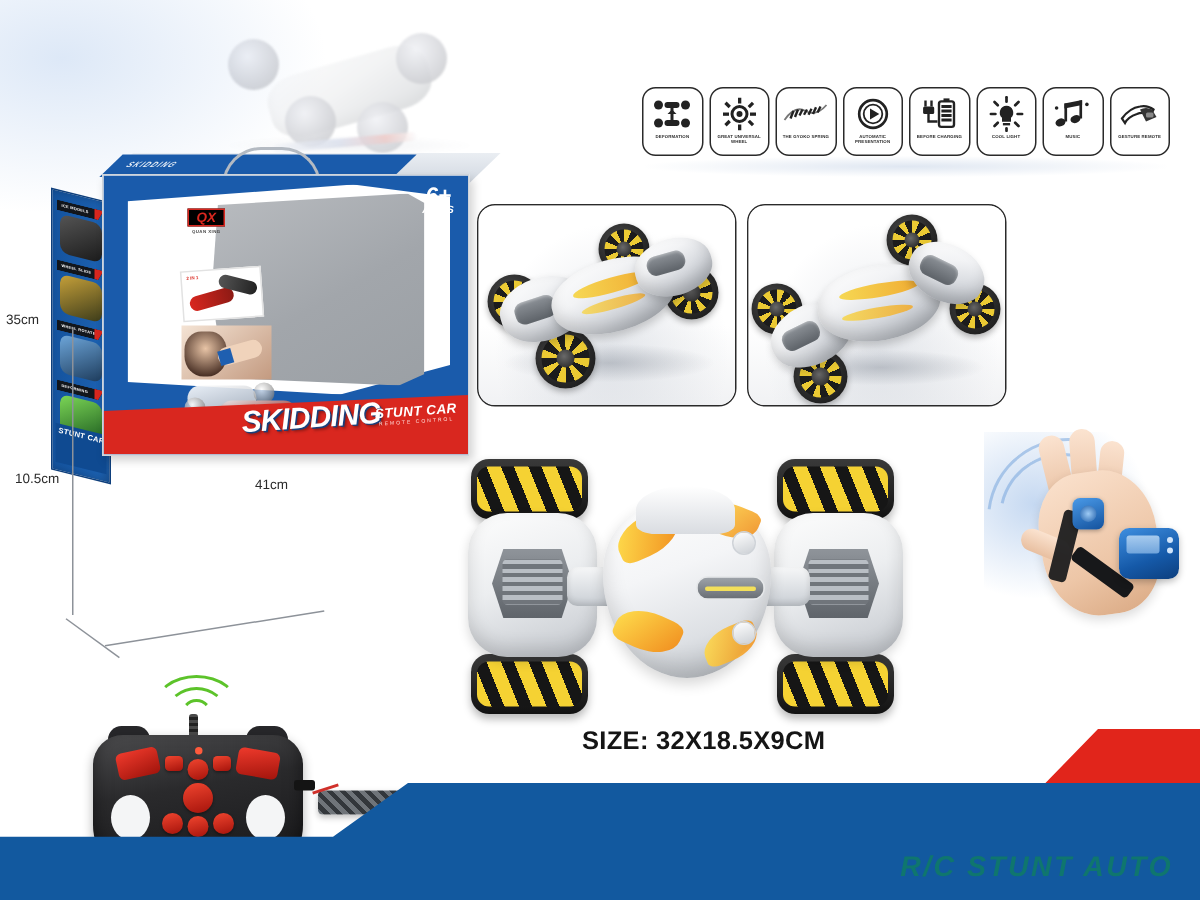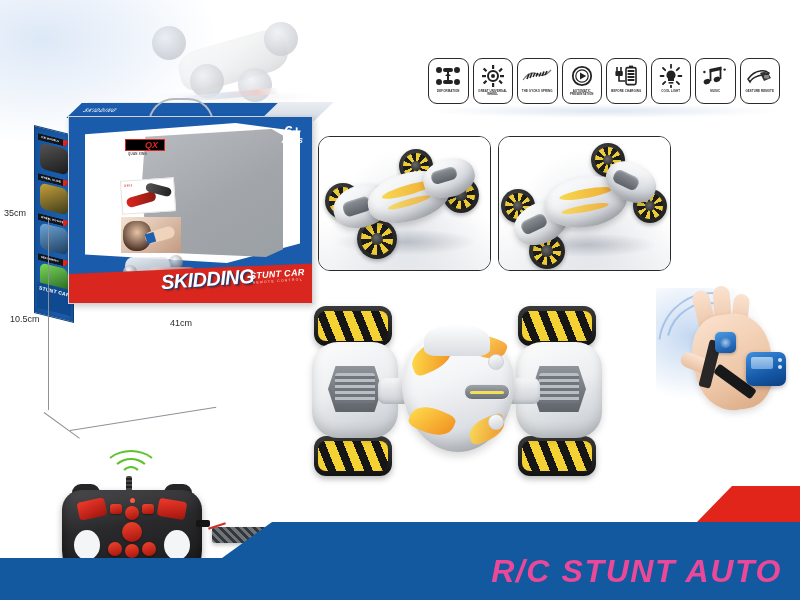--- a/index.html
+++ b/index.html
@@ -85,21 +85,21 @@
   .pf-stuntcar .t2{font-size:3.4px;color:#ffd9d6;letter-spacing:1.3px;}
   .pf-ages{position:absolute;right:9px;top:7px;text-align:center;color:#fff;line-height:.92;}
   .pf-ages .n{font-size:15px;font-weight:bold;font-style:italic;}
   .pf-ages .a{font-size:7px;font-weight:bold;font-style:italic;letter-spacing:.4px;}
   .pf-bigq{
     position:absolute;right:14px;top:50px;font-size:62px;line-height:60px;
     font-weight:bold;font-style:italic;color:#fff;opacity:.92;
   }
   .pf-logo{position:absolute;left:56px;top:22px;width:25px;text-align:center;}
   .pf-logo .bx{border:1.4px solid #d9271f;color:#d9271f;font-size:9px;font-weight:bold;
-    font-style:italic;line-height:10px;padding:0 19px;background:#000000;}
+    font-style:italic;line-height:10px;padding:0 5px;background:#000000;}
   .pf-logo .nm{font-size:2.9px;color:#444;letter-spacing:.3px;margin-top:1px;font-weight:bold;}
   .pf-inset1{position:absolute;left:52px;top:62px;width:54px;height:34px;
     background:#fff;transform:rotate(-4deg);border:1px solid #e2e2e2;overflow:hidden;}
   .pf-inset1 .b1{position:absolute;left:4px;top:14px;width:30px;height:10px;
     background:linear-gradient(90deg,#d9271f,#8c1a14);border-radius:5px;transform:rotate(-12deg);}
   .pf-inset1 .b2{position:absolute;left:24px;top:6px;width:26px;height:9px;
     background:linear-gradient(90deg,#555,#222);border-radius:5px;transform:rotate(18deg);}
   .pf-inset1 .tag{position:absolute;left:3px;top:2px;font-size:3px;color:#d9271f;font-weight:bold;}
   .pf-inset2{position:absolute;left:52px;top:100px;width:60px;height:36px;
     background:linear-gradient(140deg,#f4e3d4,#c39a80);overflow:hidden;}
@@ -340,21 +340,21 @@
   
   .banner-blue{
     position:absolute;left:0;bottom:0;width:800px;height:78px;background:#12599f;
     clip-path:polygon(0 46%,222px 46%,272px 0,800px 0,800px 100%,0 100%);
   }
   .banner-red{
     position:absolute;right:0;bottom:42px;width:260px;height:72px;background:#e1251b;
     clip-path:polygon(122px 100%,192px 0,260px 0,260px 48px,236px 78px,260px 78px,260px 100%);
   }
   .banner-text{
-    position:absolute;right:18px;bottom:10px;color:#ec4899;font-size:32px;font-weight:bold;
+    position:absolute;right:18px;bottom:10px;color:#0f766e;font-size:19px;font-weight:bold;
     letter-spacing:1.6px;font-style:italic;
   }
 </style>
 </head>
 <body>
 
 <div class="stage">
 
   <div class="sheen-tl"></div>
   <div class="hero-watermark">
@@ -648,20 +648,21 @@
     <div class="bc-flame l"></div>
     <div class="bc-flame r"></div>
     <div class="bc-flame tr"></div>
     <div class="bc-flame br"></div>
     <div class="bc-nose"></div>
     <div class="bc-slot"></div>
     <div class="bc-dot a"></div>
     <div class="bc-dot b"></div>
   </div>
 
+  <div class="size-text">SIZE: 32X18.5X9CM</div>
 
   <div class="handbox">
     <div class="hb-sheen"></div>
     <div class="hb-arc a"></div>
     <div class="hb-arc b"></div>
     <div class="finger f1"></div>
     <div class="finger f2"></div>
     <div class="finger f3"></div>
     <div class="palm"></div>
     <div class="finger f4"></div>

